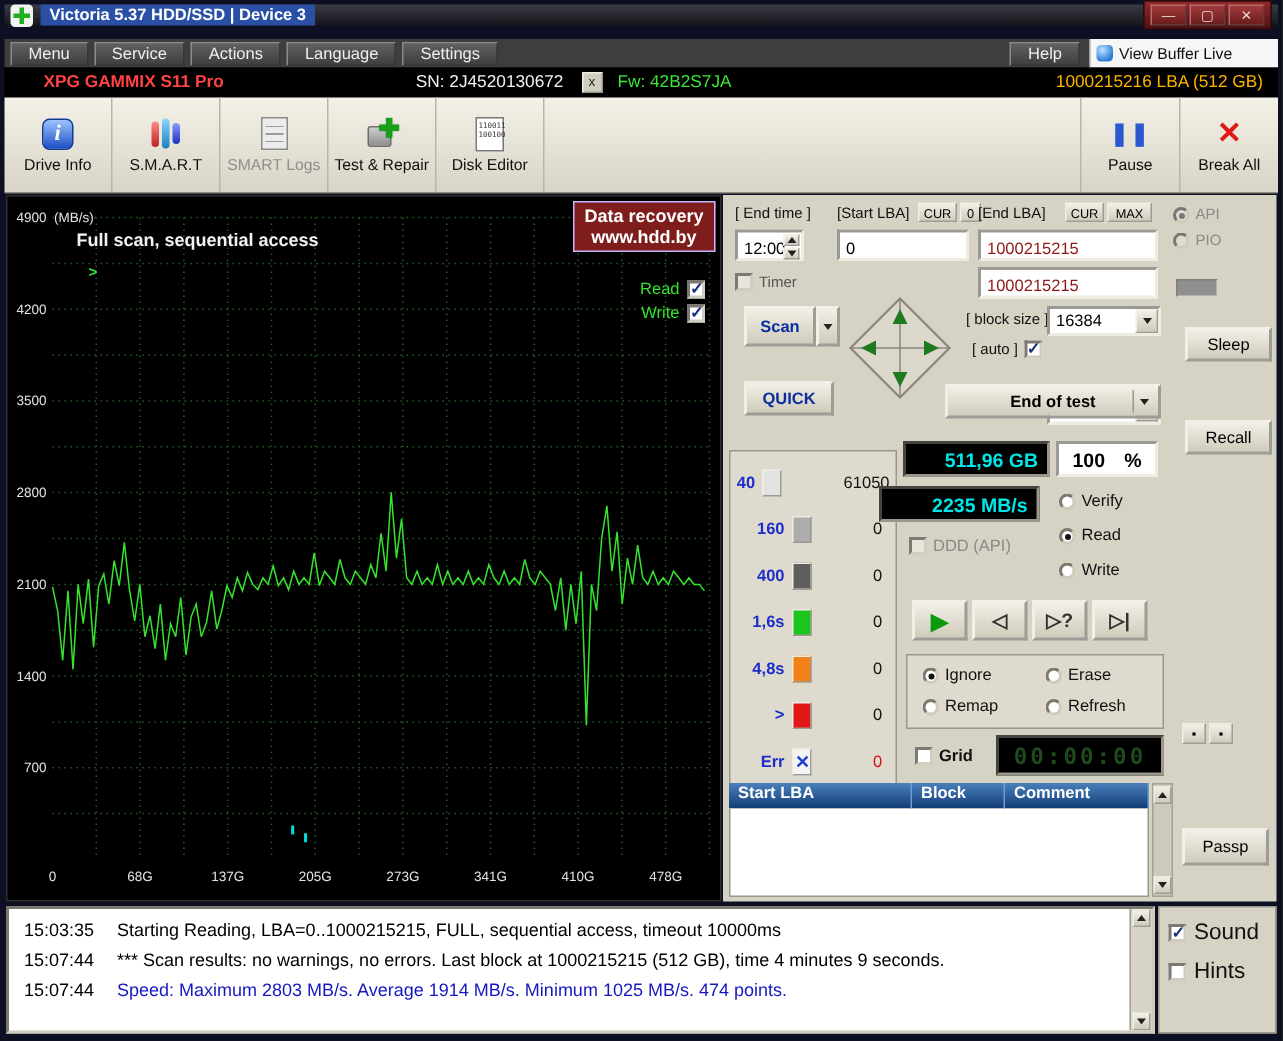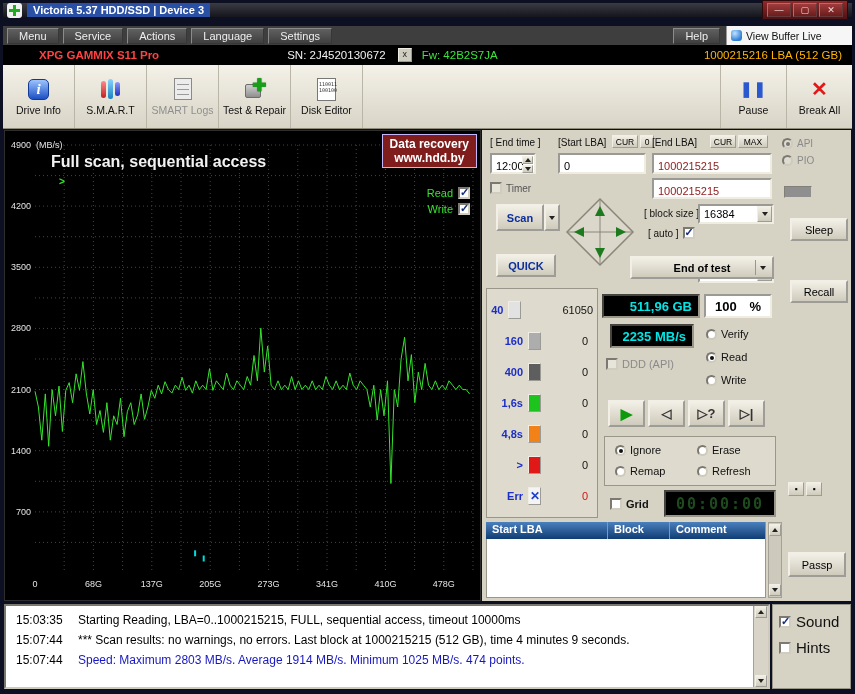--- a/index.html
+++ b/index.html
@@ -21,21 +21,21 @@
   .menubar{position:absolute;left:3px;top:26px;right:3px;height:19px;background:#3e3e3e;display:flex;align-items:center;}
   .mbtn{background:linear-gradient(#606060,#3f3f3f);border:1px outset #8b8b8b;color:#efefef;
     font-size:11px;padding:1px 11px;margin-left:4px;white-space:nowrap;}
   .mbtn.help{margin-left:auto;margin-right:6px;}
   .bufferseg{height:100%;width:126px;background:#f6f6f6;display:flex;align-items:center;padding:0 4px;border-left:1px solid #9a9a9a;}
   .buffericon{width:11px;height:11px;border-radius:3px;background:radial-gradient(circle at 35% 30%,#bfe2ff,#2f7fd8 70%);margin-right:4px;flex:0 0 auto;}
   .bufferseg span{font-size:10.5px;color:#111;white-space:nowrap;}
 
   
   .infobar{position:absolute;left:3px;top:45px;right:3px;height:20px;background:#000;display:flex;align-items:center;font-size:11.5px;}
-  .ib-model{color:#ff4242;margin-left:36px;font-weight:bold;}
+  .ib-model{color:#ff4242;margin-left:26px;font-weight:bold;}
   .ib-sn{color:#f2f2f2;margin-left:128px;}
   .ib-x{width:14px;height:14px;margin-left:12px;background:#cfccc0;border:1px outset #efece2;font-size:9px;line-height:11px;text-align:center;color:#222;}
   .ib-fw{color:#3ae53a;margin-left:10px;}
   .ib-cap{color:#ffb400;margin-left:auto;margin-right:10px;}
 
   
   .toolbar{position:absolute;left:3px;top:65px;right:3px;height:64px;
     background:linear-gradient(#f4f1e8,#d8d4c6);border-bottom:1px solid #8f8b7d;display:flex;align-items:stretch;}
   .tbtn{width:72px;display:flex;flex-direction:column;align-items:center;justify-content:center;gap:3px;
     border-right:1px solid #b9b5a7;position:relative;}
@@ -57,21 +57,21 @@
   .ico-repair{width:22px;height:22px;position:relative;}
   .ico-repair::before{content:"";position:absolute;left:1px;top:6px;width:14px;height:12px;background:linear-gradient(#cfcfcf,#8f8f8f);border:1px solid #6d6d6d;border-radius:2px;}
   .ico-repair::after{content:"✚";position:absolute;right:-1px;top:-3px;color:#17a017;font-size:17px;font-weight:bold;text-shadow:0 0 1px #0a600a;}
   .ico-bindoc{width:19px;height:23px;background:#fff;border:1px solid #777;font-family:"DejaVu Sans Mono",monospace;
     font-size:5px;line-height:6px;color:#333;padding:2px 1px;white-space:pre;}
   .ico-pause{color:#2a59cf;font-weight:bold;font-size:15px;letter-spacing:1px;}
   .ico-breakall{color:#e01818;font-weight:bold;font-size:20px;line-height:20px;}
 
   
   .graph{position:absolute;left:4px;top:130px;width:477px;height:471px;background:#000;border:1px solid #2e2e2e;}
-  .g-title{position:absolute;left:46px;top:22px;color:#f2f2f2;font-size:16px;font-weight:bold;}
+  .g-title{position:absolute;left:46px;top:22px;color:#f2f2f2;font-size:12px;font-weight:bold;}
   .badge{position:absolute;top:3px;right:3px;background:#7f1d1d;border:1px solid #c4b5fd;padding:2px 7px;text-align:center;}
   .badge .b1{display:block;color:#fff;font-size:12px;font-weight:bold;line-height:14px;}
   .badge .b2{display:block;color:#fff;font-size:12px;font-weight:bold;line-height:14px;}
   .legend{position:absolute;top:56px;right:10px;}
   .legrow{display:flex;align-items:center;justify-content:flex-end;gap:5px;margin-bottom:4px;}
   .legrow span{color:#35e52d;font-size:11px;}
   .grid-line{stroke:#245c24;stroke-dasharray:1 3;stroke-width:1;}
   .ytick{fill:#e3e3e3;font-size:9px;text-anchor:end;}
   .yunit{fill:#e3e3e3;font-size:9px;text-anchor:start;}
   .xtick{fill:#e3e3e3;font-size:9px;text-anchor:middle;}
@@ -370,21 +370,21 @@
     <div class="abs btn" style="left:14px;top:124px;width:60px;height:23px;font-weight:bold;color:#0b2f9e;">QUICK</div>
     <div class="abs btn" style="left:148px;top:126px;width:144px;height:23px;font-weight:bold;position:absolute;">
       <span>End of test</span>
       <div style="position:absolute;right:2px;top:2px;bottom:2px;width:15px;border-left:1px solid #9a968a;display:flex;align-items:center;justify-content:center;">
           <span class="tri-down"></span>
         </div>
     </div>
 
     <div class="abs btn" style="left:308px;top:150px;width:58px;height:23px;">Recall</div>
 
-    <div class="abs statpanel" style="left:4px;top:158px;width:112px;height:230px;">
+    <div class="abs statpanel" style="left:4px;top:170px;width:112px;height:230px;">
       <div class="statrow">
           <span class="statlbl">40</span>
           <span class="chip" style="background: rgb(226, 226, 226);"></span>
           <span class="statval" style="color: rgb(20, 20, 20);">61050</span>
         </div>
       <div class="statrow">
           <span class="statlbl">160</span>
           <span class="chip" style="background: rgb(173, 173, 173);"></span>
           <span class="statval" style="color: rgb(20, 20, 20);">0</span>
         </div>
@@ -413,21 +413,21 @@
           <span class="chip errchip"></span>
           <span class="statval" style="color: rgb(212, 20, 20);">0</span>
         </div>
     </div>
 
     <div class="abs display" style="left:120px;top:164px;width:98px;height:24px;">511,96 GB</div>
     <div class="abs pctbox" style="left:222px;top:164px;width:68px;height:24px;">
       <span>100</span>
         <span>%</span>
     </div>
-    <div class="abs display" style="left:128px;top:194px;width:84px;height:24px;text-align:right;">2235 MB/s</div>
+    <div class="abs display" style="left:104px;top:194px;width:107px;height:24px;text-align:right;">2235 MB/s</div>
 
     <div class="abs chk-row" style="left:224px;top:198px;">
       <span class="radio"></span>
       <span class="lbl" style="font-size:11px;">Verify</span>
     </div>
     <div class="abs chk-row" style="left:224px;top:221px;">
       <span class="radio on"></span>
       <span class="lbl" style="font-size:11px;">Read</span>
     </div>
     <div class="abs chk-row" style="left:224px;top:244px;">

